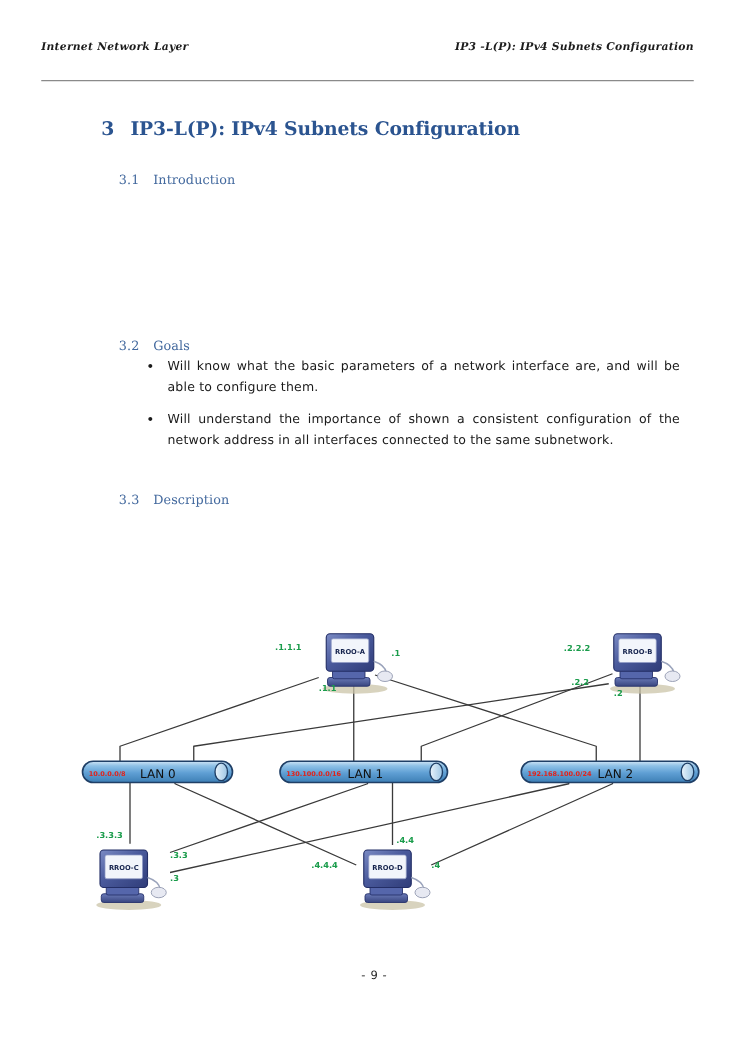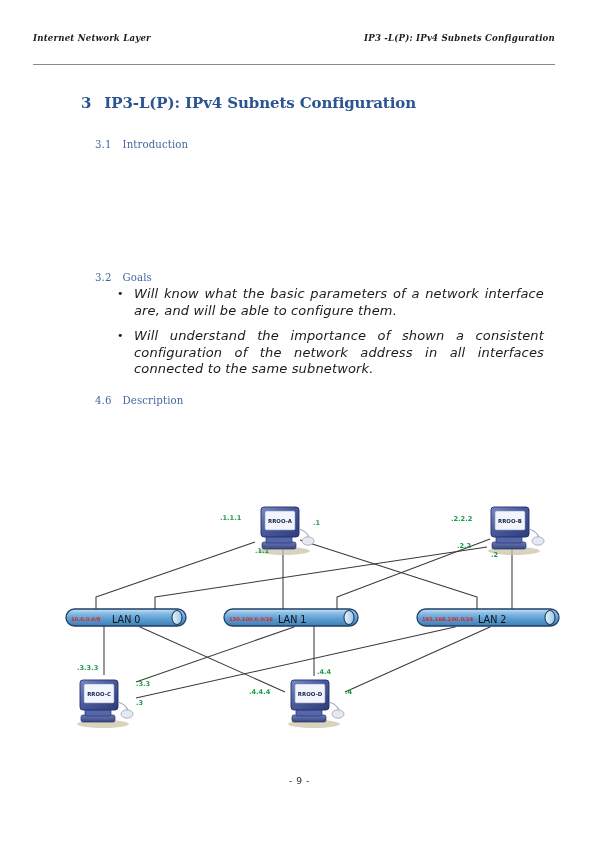--- a/index.html
+++ b/index.html
@@ -103,27 +103,26 @@
     font-size: 11px;
     line-height: 16.6px;
     color: #1a1a1a;
     text-align: left;
     padding-left: 7px;
     box-sizing: border-box;
   }
   .bullet-text {
     flex: 1 1 auto;
     font-family: "DejaVu Sans", sans-serif;
-    font-size: 13px;
+    font-size: 10px;
     line-height: 16.6px;
     color: #1a1a1a;
     text-align: justify;
     text-justify: inter-word;
     letter-spacing: 0.15px;
-    font-style: italic;
   }
 
   
   .figure {
     position: absolute;
     left: 0px;
     top: 470px;
     width: 599px;
     height: 280px;
   }
@@ -169,21 +168,21 @@
       <span class="bullet-dot">•</span>
       <span class="bullet-text">Will know what the basic parameters of a network interface are, and will be able to configure them.</span>
     </div>
     <div class="bullet-row">
       <span class="bullet-dot">•</span>
       <span class="bullet-text">Will understand the importance of shown a consistent configuration of the network address in all interfaces connected to the same subnetwork.</span>
     </div>
   </div>
 
   <div class="h2 h2-desc">
-    <span class="num">4.6</span><span>Description</span>
+    <span class="num">3.3</span><span>Description</span>
   </div>
 
   <div class="figure">
     <svg width="599" height="280" viewBox="0 0 599 280" xmlns="http://www.w3.org/2000/svg">
       <defs>
         <linearGradient id="lanGrad" x1="0" y1="0" x2="0" y2="1">
           <stop offset="0%" stop-color="#cfe4f5"></stop>
           <stop offset="22%" stop-color="#8dc0e6"></stop>
           <stop offset="55%" stop-color="#5f9fd4"></stop>
           <stop offset="100%" stop-color="#3d7fb5"></stop>

